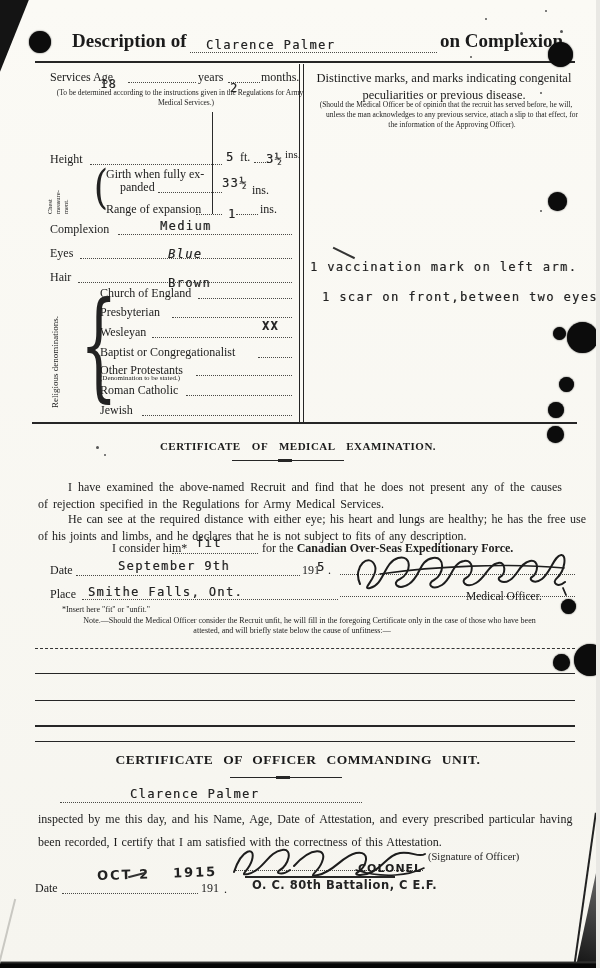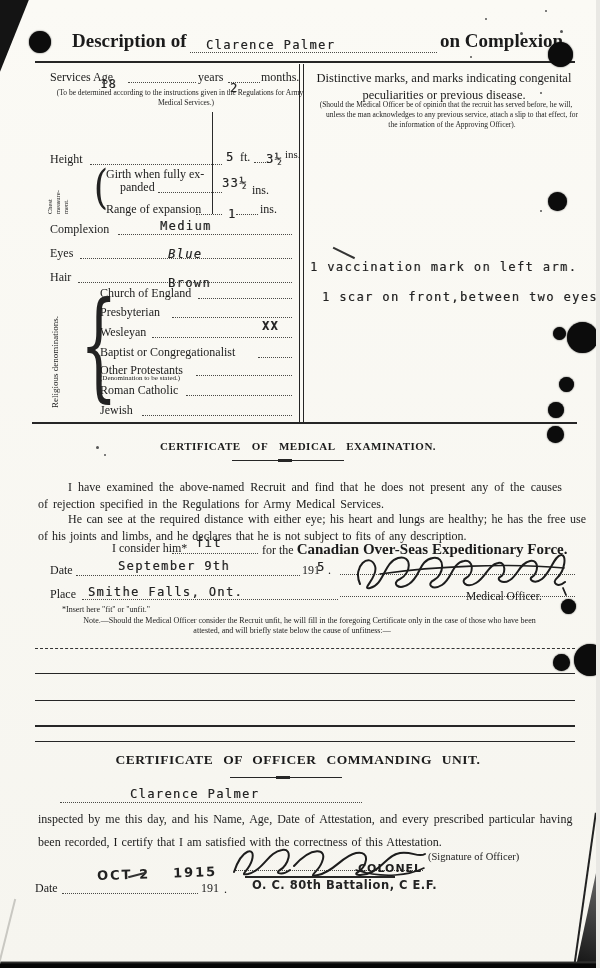--- a/index.html
+++ b/index.html
@@ -124,21 +124,21 @@
   <div class="hl" style="left:278px;top:458.5px;width:14px;height:3.5px;"></div>
 
   <div class="para pr" style="left:38px;top:479px;width:524px;text-indent:30px;word-spacing:2px;">I have examined the above-named Recruit and find that he does not present any of the causes of rejection specified in the Regulations for Army Medical Services.</div>
   <div class="para pr" style="left:38px;top:511px;width:548px;text-indent:30px;word-spacing:1px;">He can see at the required distance with either eye; his heart and lungs are healthy; he has the free use of his joints and limbs, and he declares that he is not subject to fits of any description.</div>
 
   <div class="abs pr" style="left:88px;top:541px;margin-left:24px;">I consider him*</div>
   <div class="dotl" style="left:172px;top:553px;width:86px;"></div>
   <div class="abs tw" style="left:196px;top:536px;">fit</div>
   <div class="abs pr" style="left:262px;top:541px;">
     <span>for the</span>
-    <span class="prb" style="font-size:15px;">Canadian Over-Seas Expeditionary Force.</span>
+    <span class="prb" style="font-size:12px;">Canadian Over-Seas Expeditionary Force.</span>
   </div>
 
   <div class="abs pr" style="left:50px;top:563px;">Date</div>
   <div class="dotl" style="left:76px;top:575px;width:224px;"></div>
   <div class="abs tw" style="left:118px;top:559px;">September 9th</div>
   <div class="abs pr" style="left:302px;top:563px;">191</div>
   <div class="abs tw" style="left:317px;top:560px;">5</div>
   <div class="abs pr" style="left:328px;top:563px;">.</div>
 
   <div class="abs pr" style="left:50px;top:587px;">Place</div>

